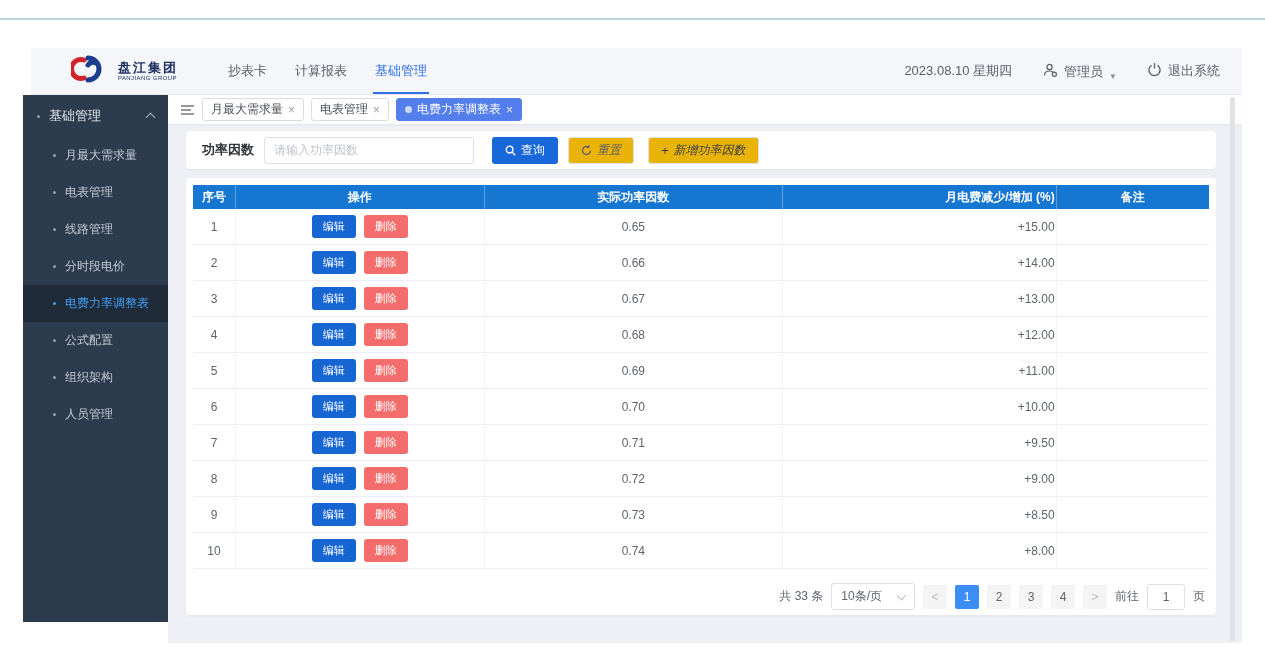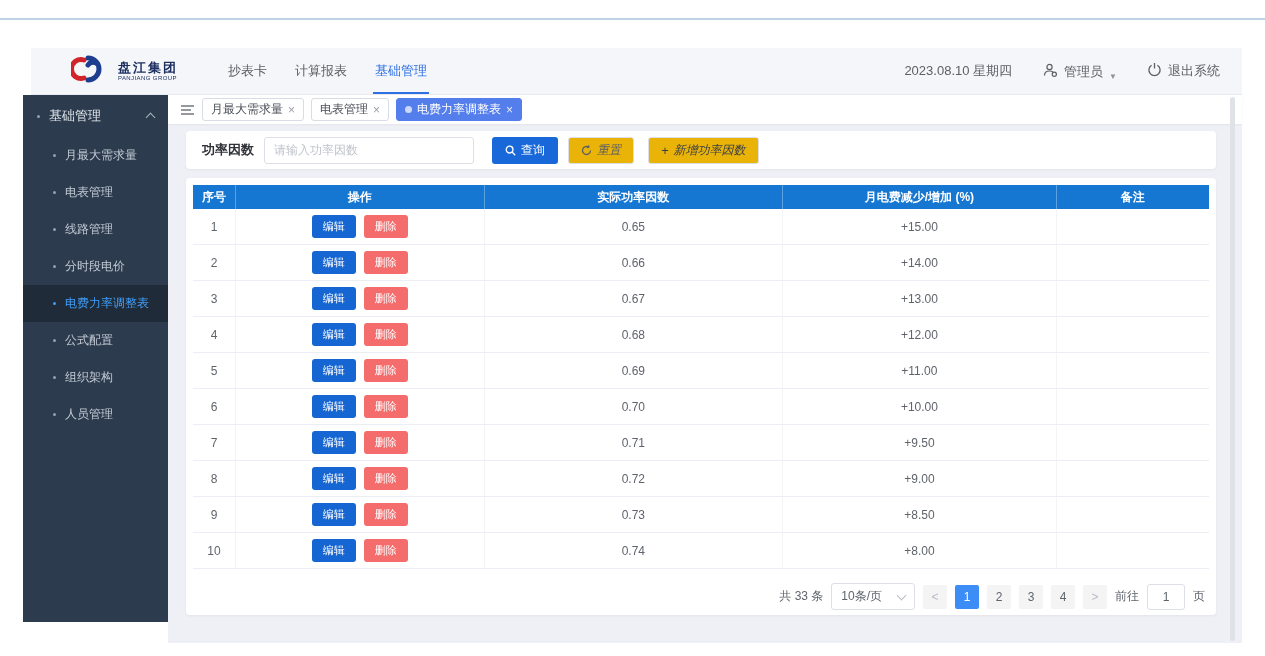--- a/index.html
+++ b/index.html
@@ -61,21 +61,21 @@
   .btn.add{margin-left:14px;color:#3c4046;}
   .plus{font-size:13px;line-height:1;}
 
   .table-card{position:absolute;left:18px;right:26px;top:83px;height:437px;background:#fff;border-radius:4px;
     box-shadow:0 1px 3px rgba(0,0,0,.05);padding:7px 7px 8px;box-sizing:border-box;}
   table{width:100%;border-collapse:collapse;table-layout:fixed;}
   thead th{background:#1677d2;color:#fff;font-size:12px;font-weight:bold;height:22px;border-right:1px solid rgba(255,255,255,.3);}
   thead th:last-child{border-right:none;}
   tbody td{height:33px;text-align:center;font-size:12px;color:#5f646c;border-bottom:1px solid #ebeef5;border-right:1px solid #f2f4f8;}
   tbody td:last-child{border-right:none;}
-  .c0{width:4%;} .c1{width:24.5%;} .c2{width:29.5%;} .c3{width:27%;} .c4{width:15%;}
+  .c0{width:4%;} .c1{width:24.5%;} .c2{width:29.5%;} .c3{width:27%;text-align:right;} .c4{width:15%;}
   .mini{font-size:11px;color:#fff;border:none;border-radius:3px;padding:4px 11px;cursor:pointer;margin:0 4px;}
   .mini.edit{background:#1565d2;}
   .mini.del{background:#f56c6c;}
 
   .pagination{display:flex;align-items:center;justify-content:flex-end;gap:8px;margin-top:14px;font-size:12px;color:#5f646c;padding-right:4px;}
   .psel{height:25px;border:1px solid #dcdfe6;border-radius:3px;display:flex;align-items:center;gap:16px;padding:0 9px;background:#fff;cursor:pointer;}
   .sel-caret{width:6px;height:6px;border-right:1px solid #b8bcc4;border-bottom:1px solid #b8bcc4;transform:rotate(45deg);margin-top:-3px;}
   .pg{min-width:24px;height:24px;border:none;border-radius:2px;background:#f4f4f5;color:#5f646c;font-size:12px;
     display:inline-flex;align-items:center;justify-content:center;cursor:pointer;padding:0 6px;}
   .pg.arrow{color:#b6bac2;}

